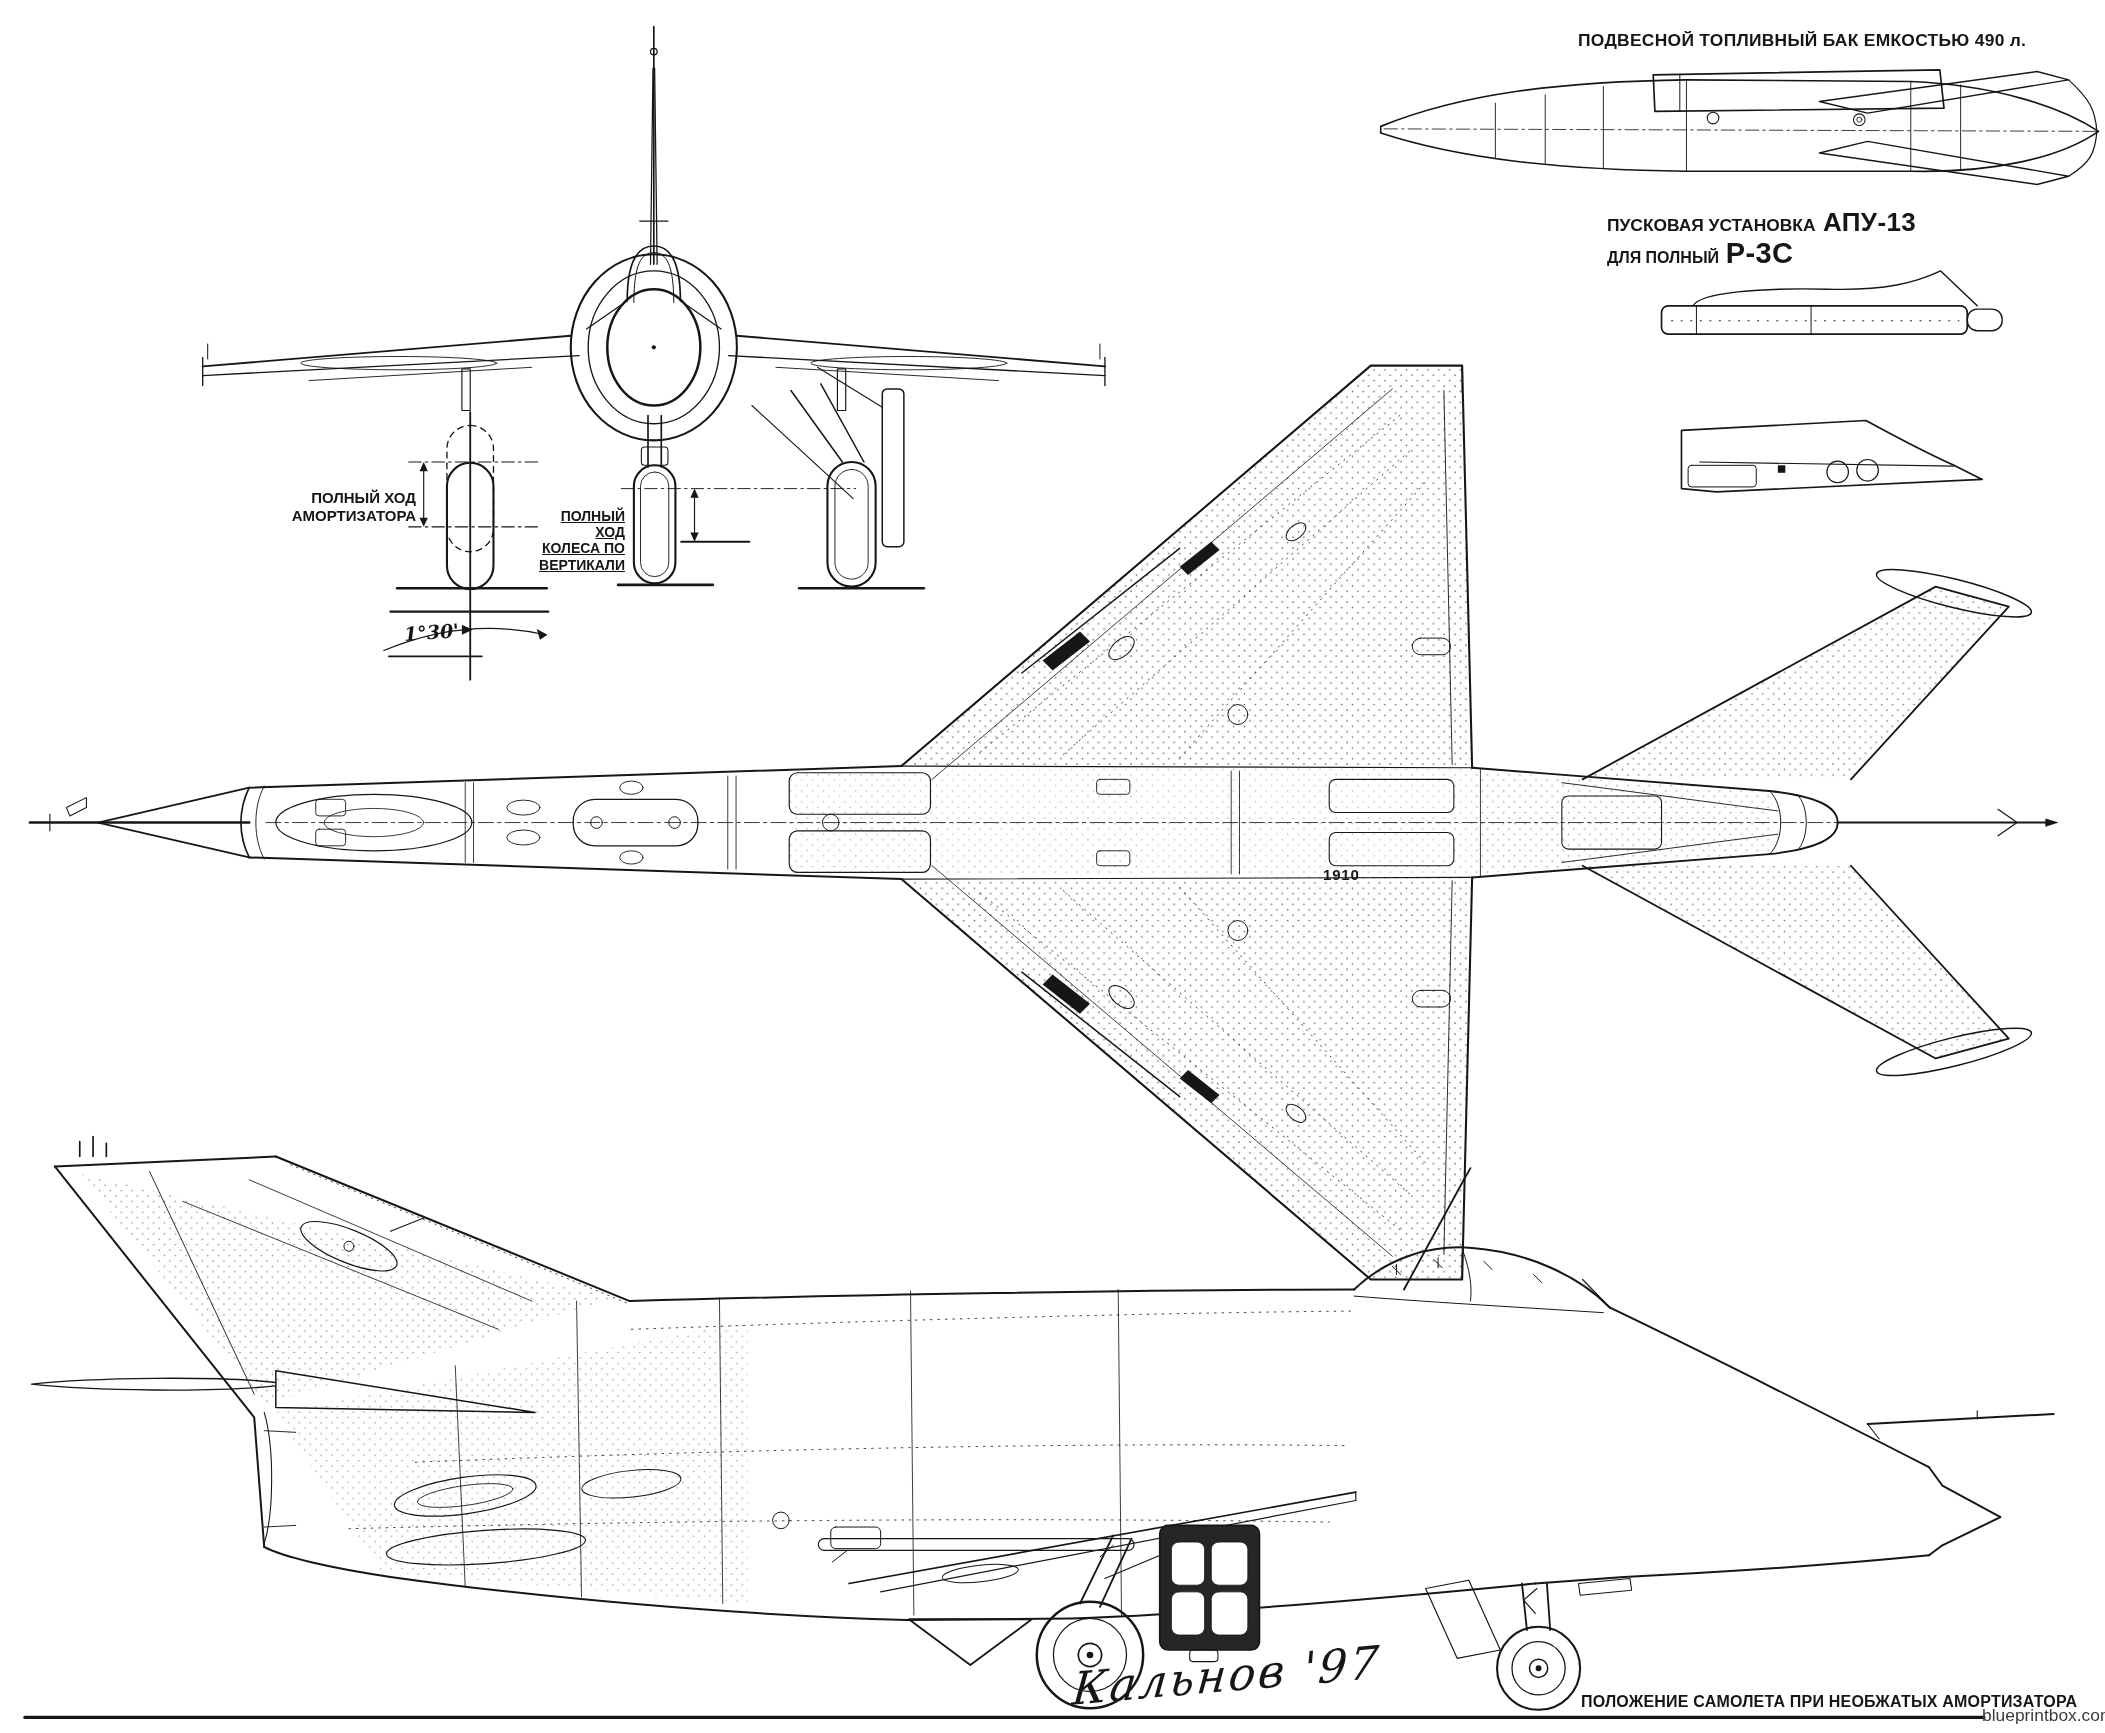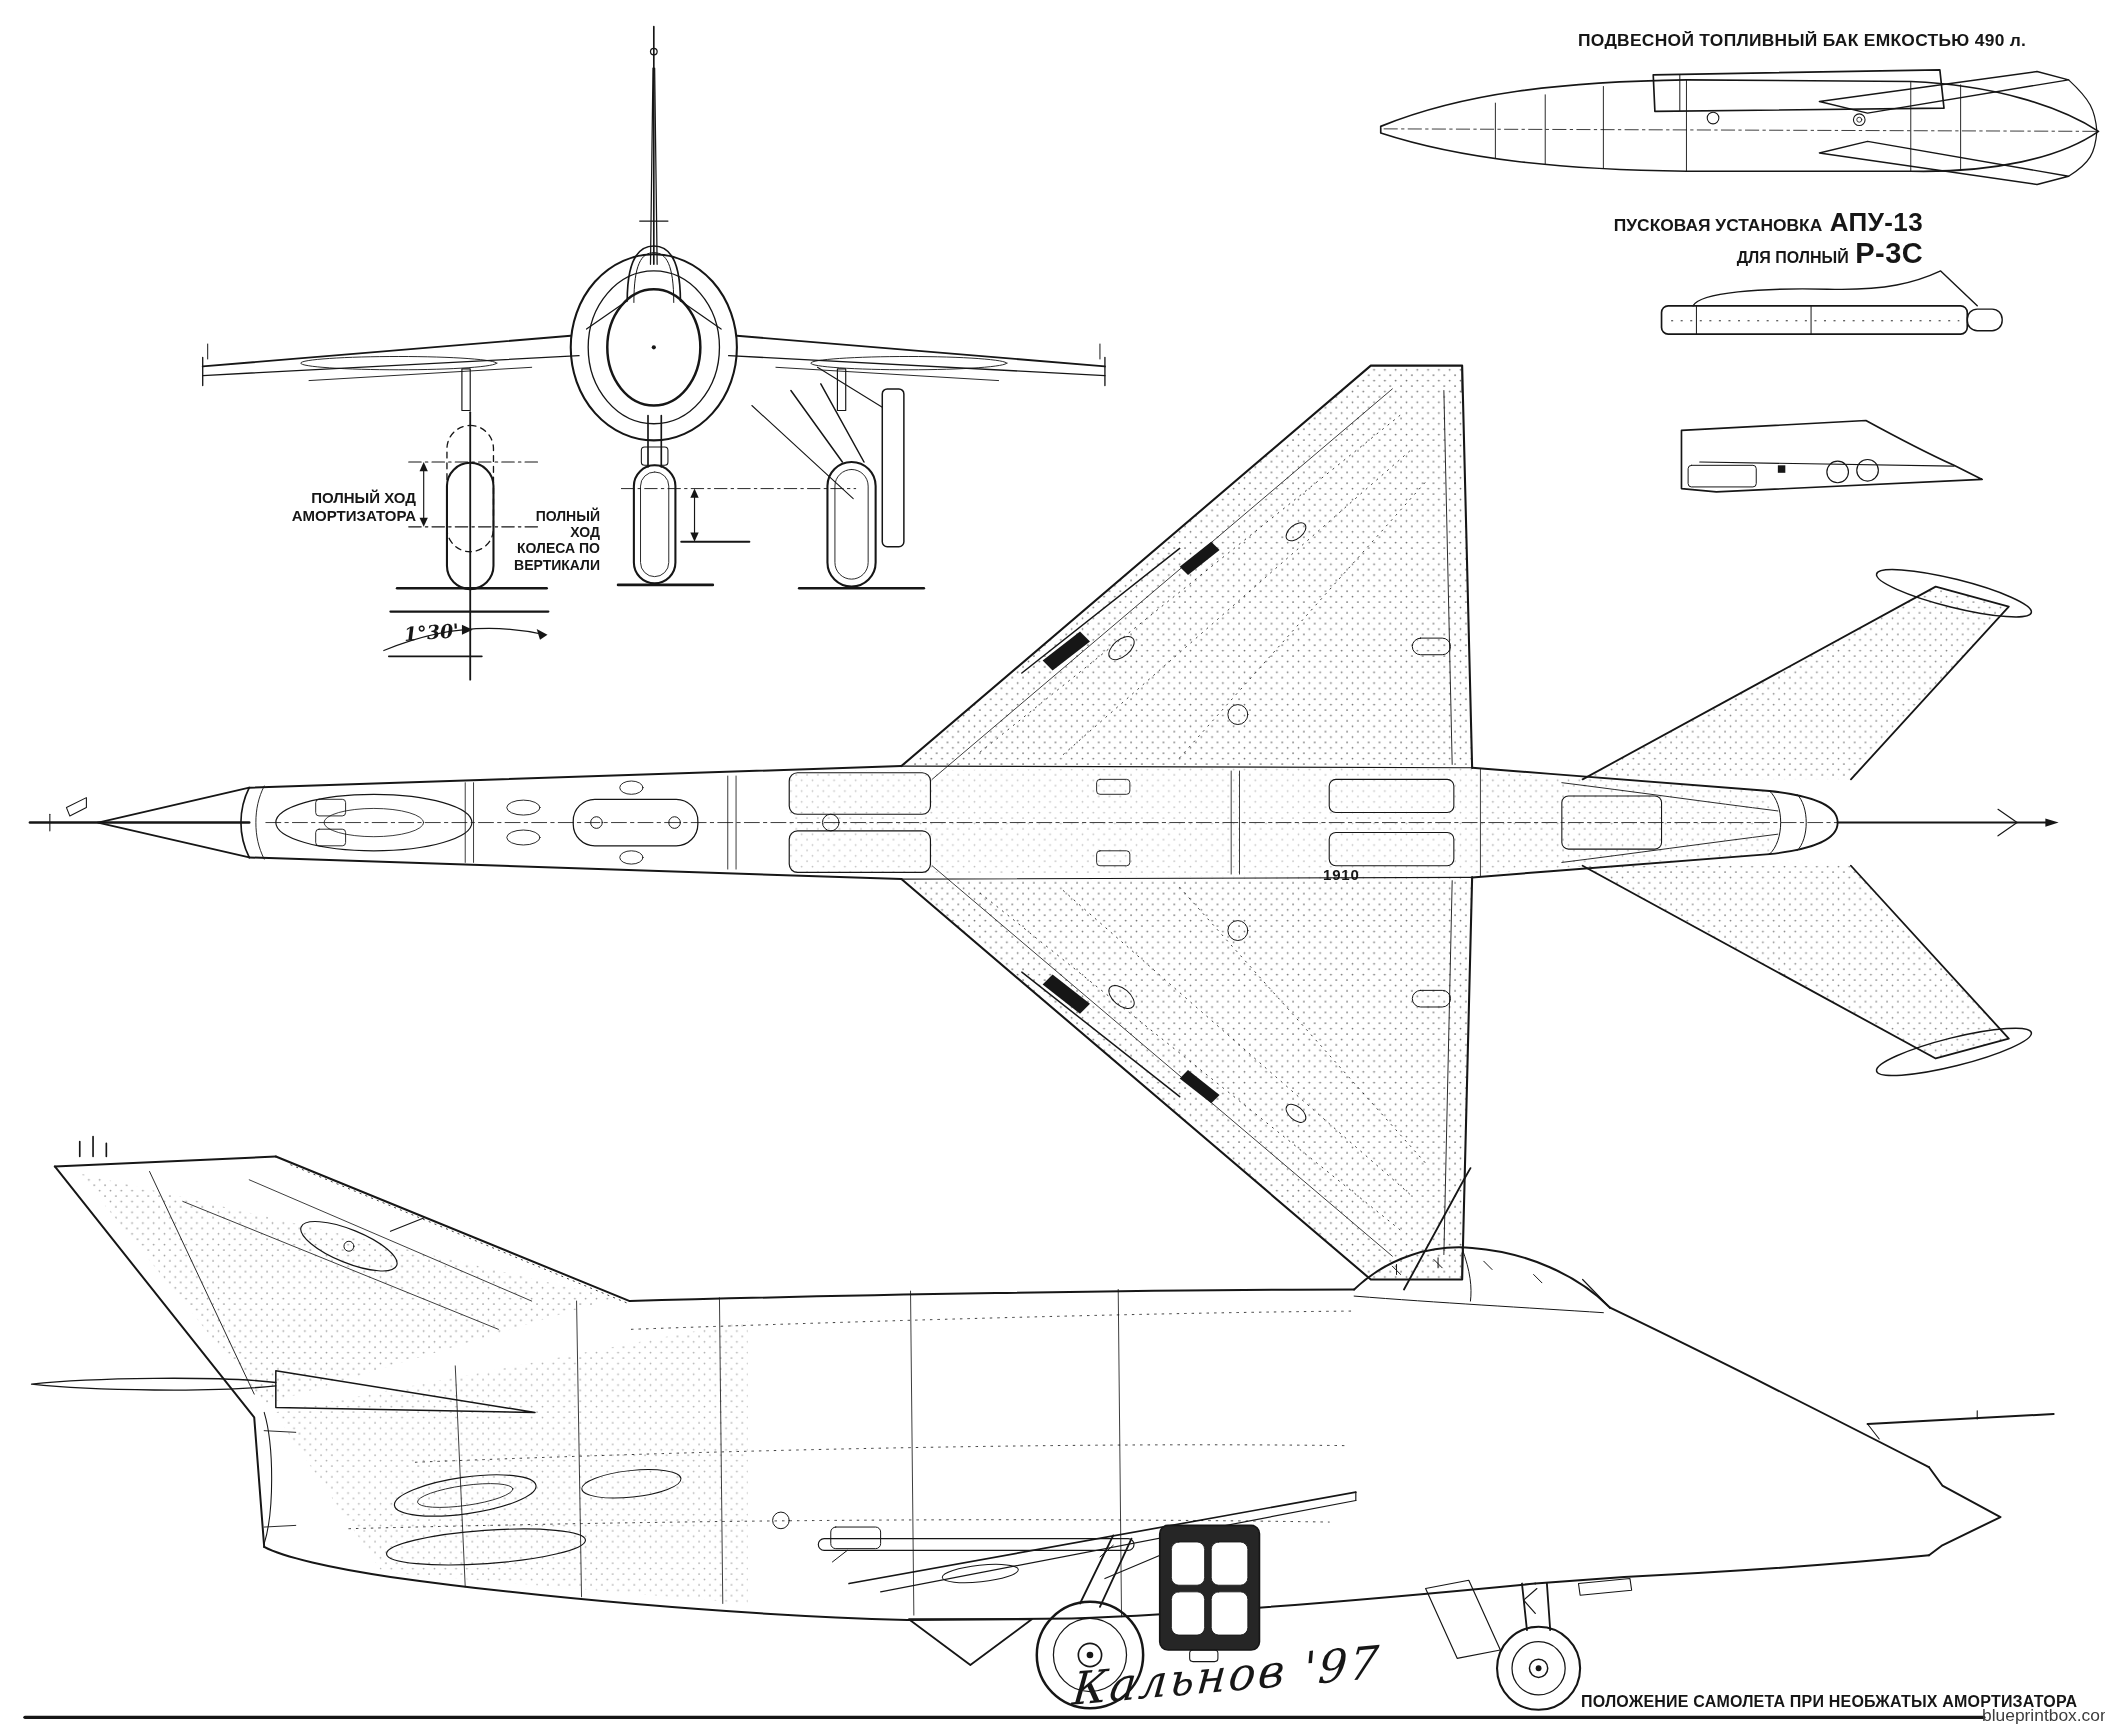--- a/index.html
+++ b/index.html
@@ -3,30 +3,30 @@
 <meta charset="utf-8">
 <style>
   :root{ --ink:#161616; --paper:#ffffff; --watermark:#3c3c3c; }
   html,body{margin:0;padding:0;background:var(--paper);}
   #sheet{position:relative;width:2106px;height:1734px;background:var(--paper);
          font-family:"Liberation Sans",sans-serif;color:var(--ink);overflow:hidden;}
   svg{position:absolute;left:0;top:0;}
   .lbl{position:absolute;font-weight:bold;color:var(--ink);}
   .pre{white-space:pre-line;}
   .fuel-label{left:1578px;top:30px;font-size:17.4px;letter-spacing:0.3px;}
-  .apu{position:absolute;text-align:right;font-weight:bold;line-height:27.4px;}
+  .apu{position:absolute;text-align:left;font-weight:bold;line-height:27.4px;}
   .apu13{left:1607px;top:209px;width:316px;}
   .apu7{left:1616px;top:362px;width:332px;}
   .apu .pfx{font-size:17.4px;margin-right:7.5px;}
   .apu .big{font-size:26px;letter-spacing:0.4px;}
   .apu .pfx2{font-size:16px;margin-right:6.6px;}
   .apu .big2{font-size:29px;letter-spacing:0.4px;}
   .apu .conj{font-size:16px;margin:0 5px;}
   .shock-label{left:281px;top:489px;width:135px;font-size:15px;line-height:1.18;text-align:right;}
-  .wheel-label{left:462px;top:508px;width:138px;font-size:14px;line-height:1.16;text-align:right;}
+  .wheel-label{left:487px;top:508px;width:138px;font-size:14px;line-height:1.16;text-align:right;text-decoration:underline;}
   .caster{position:absolute;left:404px;top:621px;font-family:"DejaVu Serif",serif;
           font-style:italic;font-size:19px;font-weight:bold;transform:rotate(-4deg);}
   .panel-code{position:absolute;left:1323px;top:866px;font-size:15px;font-weight:bold;letter-spacing:0.8px;}
   .signature{position:absolute;left:1072px;top:1649px;font-family:"DejaVu Serif",serif;
              font-style:italic;font-size:45px;letter-spacing:2.5px;transform:rotate(-5deg) skewX(-10deg);}
   .position-note{left:1581px;top:1693px;font-size:16px;letter-spacing:0.2px;}
   .watermark{position:absolute;left:1982px;top:1705px;font-size:17.4px;font-weight:normal;color:var(--watermark);}
 </style>
 </head>
 <body>

